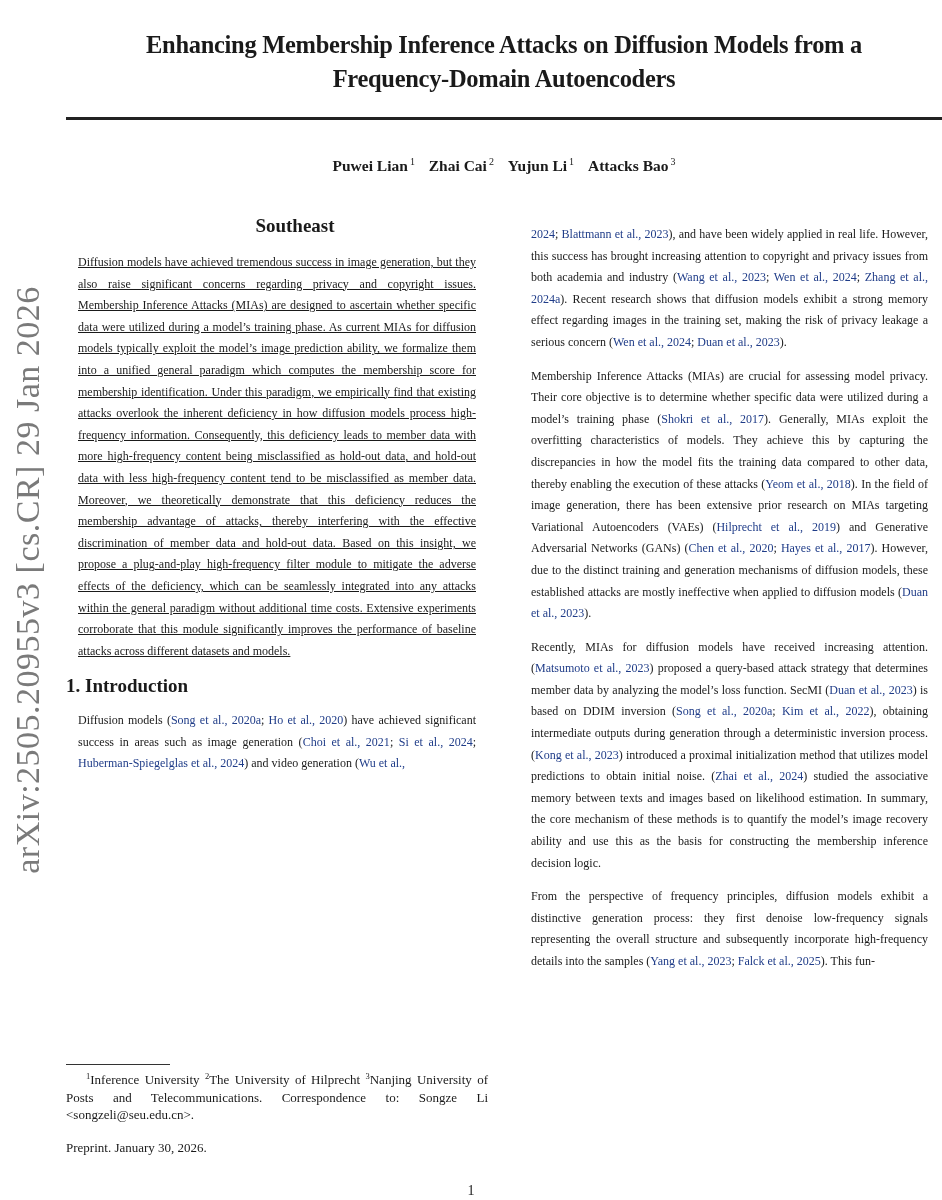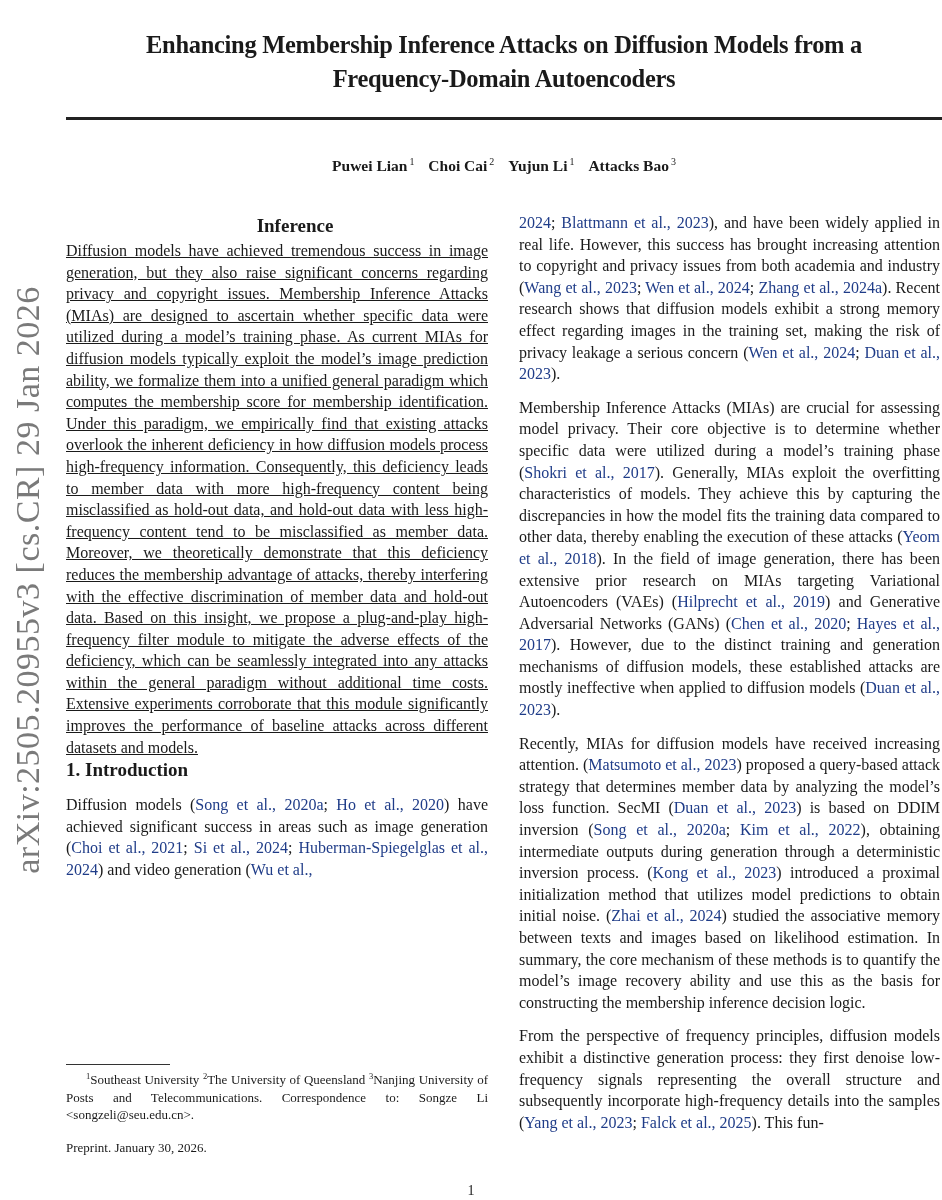--- a/index.html
+++ b/index.html
@@ -37,21 +37,21 @@
   .abstract-heading {
     text-align: center; font-weight: bold; font-size: 19px; line-height: 28px; margin-left: 36px;
   }
   .abstract-body {
     margin-left: 36px; font-size: 16px; line-height: 21.6px; text-align: justify; text-decoration: underline;
   }
   .section-heading {
     font-weight: bold; font-size: 19px; line-height: 24px; 
   }
   p.body {
-    margin: 0; font-size: 16px; line-height: 21.6px; text-align: justify;
+    margin: 12px; font-size: 12px; line-height: 21.6px; text-align: justify;
   }
   .intro-para { margin-top: 12px !important; }
   .right-para + .right-para { margin-top: 12px; }
   .cite { color: #1f3c88; }
   .footnote-rule {
     position: absolute; left: 66px; top: 1064px; width: 104px; height: 1px; background: #333;
   }
   .footnote {
     position: absolute; left: 66px; top: 1068px; width: 422px;
     font-size: 13px; line-height: 17.4px; text-align: justify;
@@ -73,35 +73,35 @@
 </div>
 
 <div class="title">
   <div>Enhancing Membership Inference Attacks on Diffusion Models from a</div>
   <div>Frequency-Domain Autoencoders</div>
 </div>
 <div class="title-rule"></div>
 
 <div class="authors">
   <span class="author"><span>Puwei Lian</span><sup>1</sup></span>
-  <span class="author"><span>Choi Cai</span><sup>2</sup></span>
+  <span class="author"><span>Zhai Cai</span><sup>2</sup></span>
   <span class="author"><span>Yujun Li</span><sup>1</sup></span>
   <span class="author"><span>Attacks Bao</span><sup>3</sup></span>
 </div>
 
 <div class="col-left">
-  <div class="abstract-heading">Inference</div>
+  <div class="abstract-heading">Southeast</div>
   <p class="body abstract-body">Diffusion models have achieved tremendous success in image generation, but they also raise significant concerns regarding privacy and copyright issues. Membership Inference Attacks (MIAs) are designed to ascertain whether specific data were utilized during a model’s training phase. As current MIAs for diffusion models typically exploit the model’s image prediction ability, we formalize them into a unified general paradigm which computes the membership score for membership identification. Under this paradigm, we empirically find that existing attacks overlook the inherent deficiency in how diffusion models process high-frequency information. Consequently, this deficiency leads to member data with more high-frequency content being misclassified as hold-out data, and hold-out data with less high-frequency content tend to be misclassified as member data. Moreover, we theoretically demonstrate that this deficiency reduces the membership advantage of attacks, thereby interfering with the effective discrimination of member data and hold-out data. Based on this insight, we propose a plug-and-play high-frequency filter module to mitigate the adverse effects of the deficiency, which can be seamlessly integrated into any attacks within the general paradigm without additional time costs. Extensive experiments corroborate that this module significantly improves the performance of baseline attacks across different datasets and models.</p>
 
   <div class="section-heading">1. Introduction</div>
   <p class="body intro-para"><span>Diffusion models (</span><a class="cite">Song et al., 2020a</a><span>; </span><a class="cite">Ho et al., 2020</a><span>) have achieved significant success in areas such as image generation (</span><a class="cite">Choi et al., 2021</a><span>; </span><a class="cite">Si et al., 2024</a><span>; </span><a class="cite">Huberman-Spiegelglas et al., 2024</a><span>) and video generation (</span><a class="cite">Wu et al.,</a></p>
 </div>
 
 <div class="footnote-rule"></div>
-<div class="footnote"><span class="indent"></span><sup>1</sup><span>Southeast University </span><sup>2</sup><span>The University of Queensland </span><sup>3</sup><span>Nanjing University of Posts and Telecommunications. Correspondence to: Songze Li &lt;songzeli@seu.edu.cn&gt;.</span></div>
+<div class="footnote"><span class="indent"></span><sup>1</sup><span>Inference University </span><sup>2</sup><span>The University of Hilprecht </span><sup>3</sup><span>Nanjing University of Posts and Telecommunications. Correspondence to: Songze Li &lt;songzeli@seu.edu.cn&gt;.</span></div>
 <div class="preprint">Preprint. January 30, 2026.</div>
 
 <div class="col-right">
   <p class="body right-para"><a class="cite">2024</a><span>; </span><a class="cite">Blattmann et al., 2023</a><span>), and have been widely applied in real life. However, this success has brought increasing attention to copyright and privacy issues from both academia and industry (</span><a class="cite">Wang et al., 2023</a><span>; </span><a class="cite">Wen et al., 2024</a><span>; </span><a class="cite">Zhang et al., 2024a</a><span>). Recent research shows that diffusion models exhibit a strong memory effect regarding images in the training set, making the risk of privacy leakage a serious concern (</span><a class="cite">Wen et al., 2024</a><span>; </span><a class="cite">Duan et al., 2023</a><span>).</span></p>
 
   <p class="body right-para"><span>Membership Inference Attacks (MIAs) are crucial for assessing model privacy. Their core objective is to determine whether specific data were utilized during a model’s training phase (</span><a class="cite">Shokri et al., 2017</a><span>). Generally, MIAs exploit the overfitting characteristics of models. They achieve this by capturing the discrepancies in how the model fits the training data compared to other data, thereby enabling the execution of these attacks (</span><a class="cite">Yeom et al., 2018</a><span>). In the field of image generation, there has been extensive prior research on MIAs targeting Variational Autoencoders (VAEs) (</span><a class="cite">Hilprecht et al., 2019</a><span>) and Generative Adversarial Networks (GANs) (</span><a class="cite">Chen et al., 2020</a><span>; </span><a class="cite">Hayes et al., 2017</a><span>). However, due to the distinct training and generation mechanisms of diffusion models, these established attacks are mostly ineffective when applied to diffusion models (</span><a class="cite">Duan et al., 2023</a><span>).</span></p>
 
   <p class="body right-para"><span>Recently, MIAs for diffusion models have received increasing attention. (</span><a class="cite">Matsumoto et al., 2023</a><span>) proposed a query-based attack strategy that determines member data by analyzing the model’s loss function. SecMI (</span><a class="cite">Duan et al., 2023</a><span>) is based on DDIM inversion (</span><a class="cite">Song et al., 2020a</a><span>; </span><a class="cite">Kim et al., 2022</a><span>), obtaining intermediate outputs during generation through a deterministic inversion process. (</span><a class="cite">Kong et al., 2023</a><span>) introduced a proximal initialization method that utilizes model predictions to obtain initial noise. (</span><a class="cite">Zhai et al., 2024</a><span>) studied the associative memory between texts and images based on likelihood estimation. In summary, the core mechanism of these methods is to quantify the model’s image recovery ability and use this as the basis for constructing the membership inference decision logic.</span></p>
 
   <p class="body right-para"><span>From the perspective of frequency principles, diffusion models exhibit a distinctive generation process: they first denoise low-frequency signals representing the overall structure and subsequently incorporate high-frequency details into the samples (</span><a class="cite">Yang et al., 2023</a><span>; </span><a class="cite">Falck et al., 2025</a><span>). This fun-</span></p>

